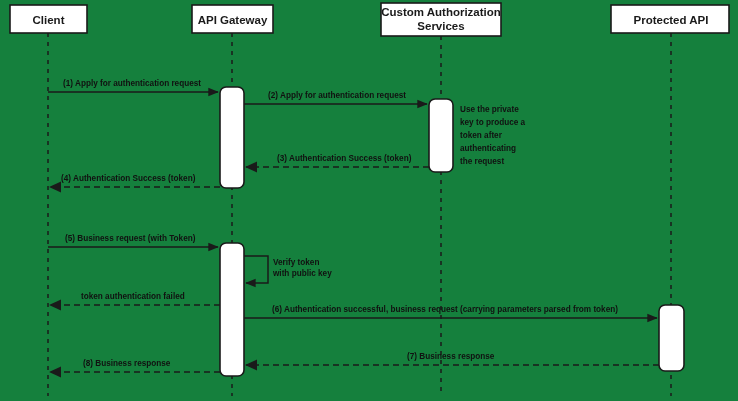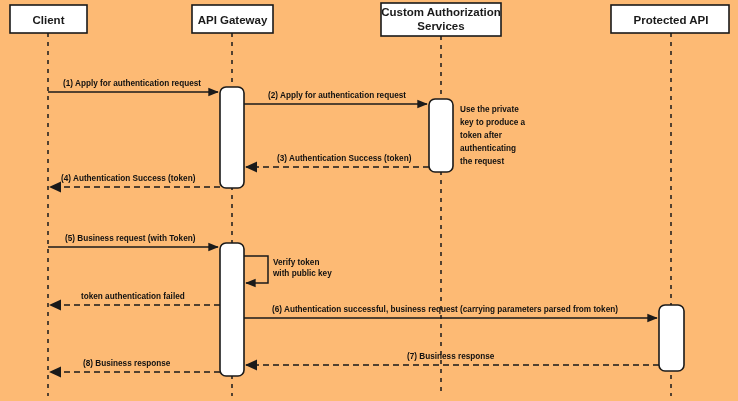--- a/index.html
+++ b/index.html
@@ -8,21 +8,21 @@
     background: #ffffff;
   }
   body {
     font-family: "Liberation Sans", sans-serif;
     -webkit-font-smoothing: antialiased;
   }
   #diagram-root {
     position: relative;
     width: 738px;
     height: 401px;
-    background: #fdba74;
+    background: #15803d;
     overflow: hidden;
     text-decoration: underline;
   }
   #diagram-svg {
     position: absolute;
     left: 0;
     top: 0;
     width: 738px;
     height: 401px;
   }

